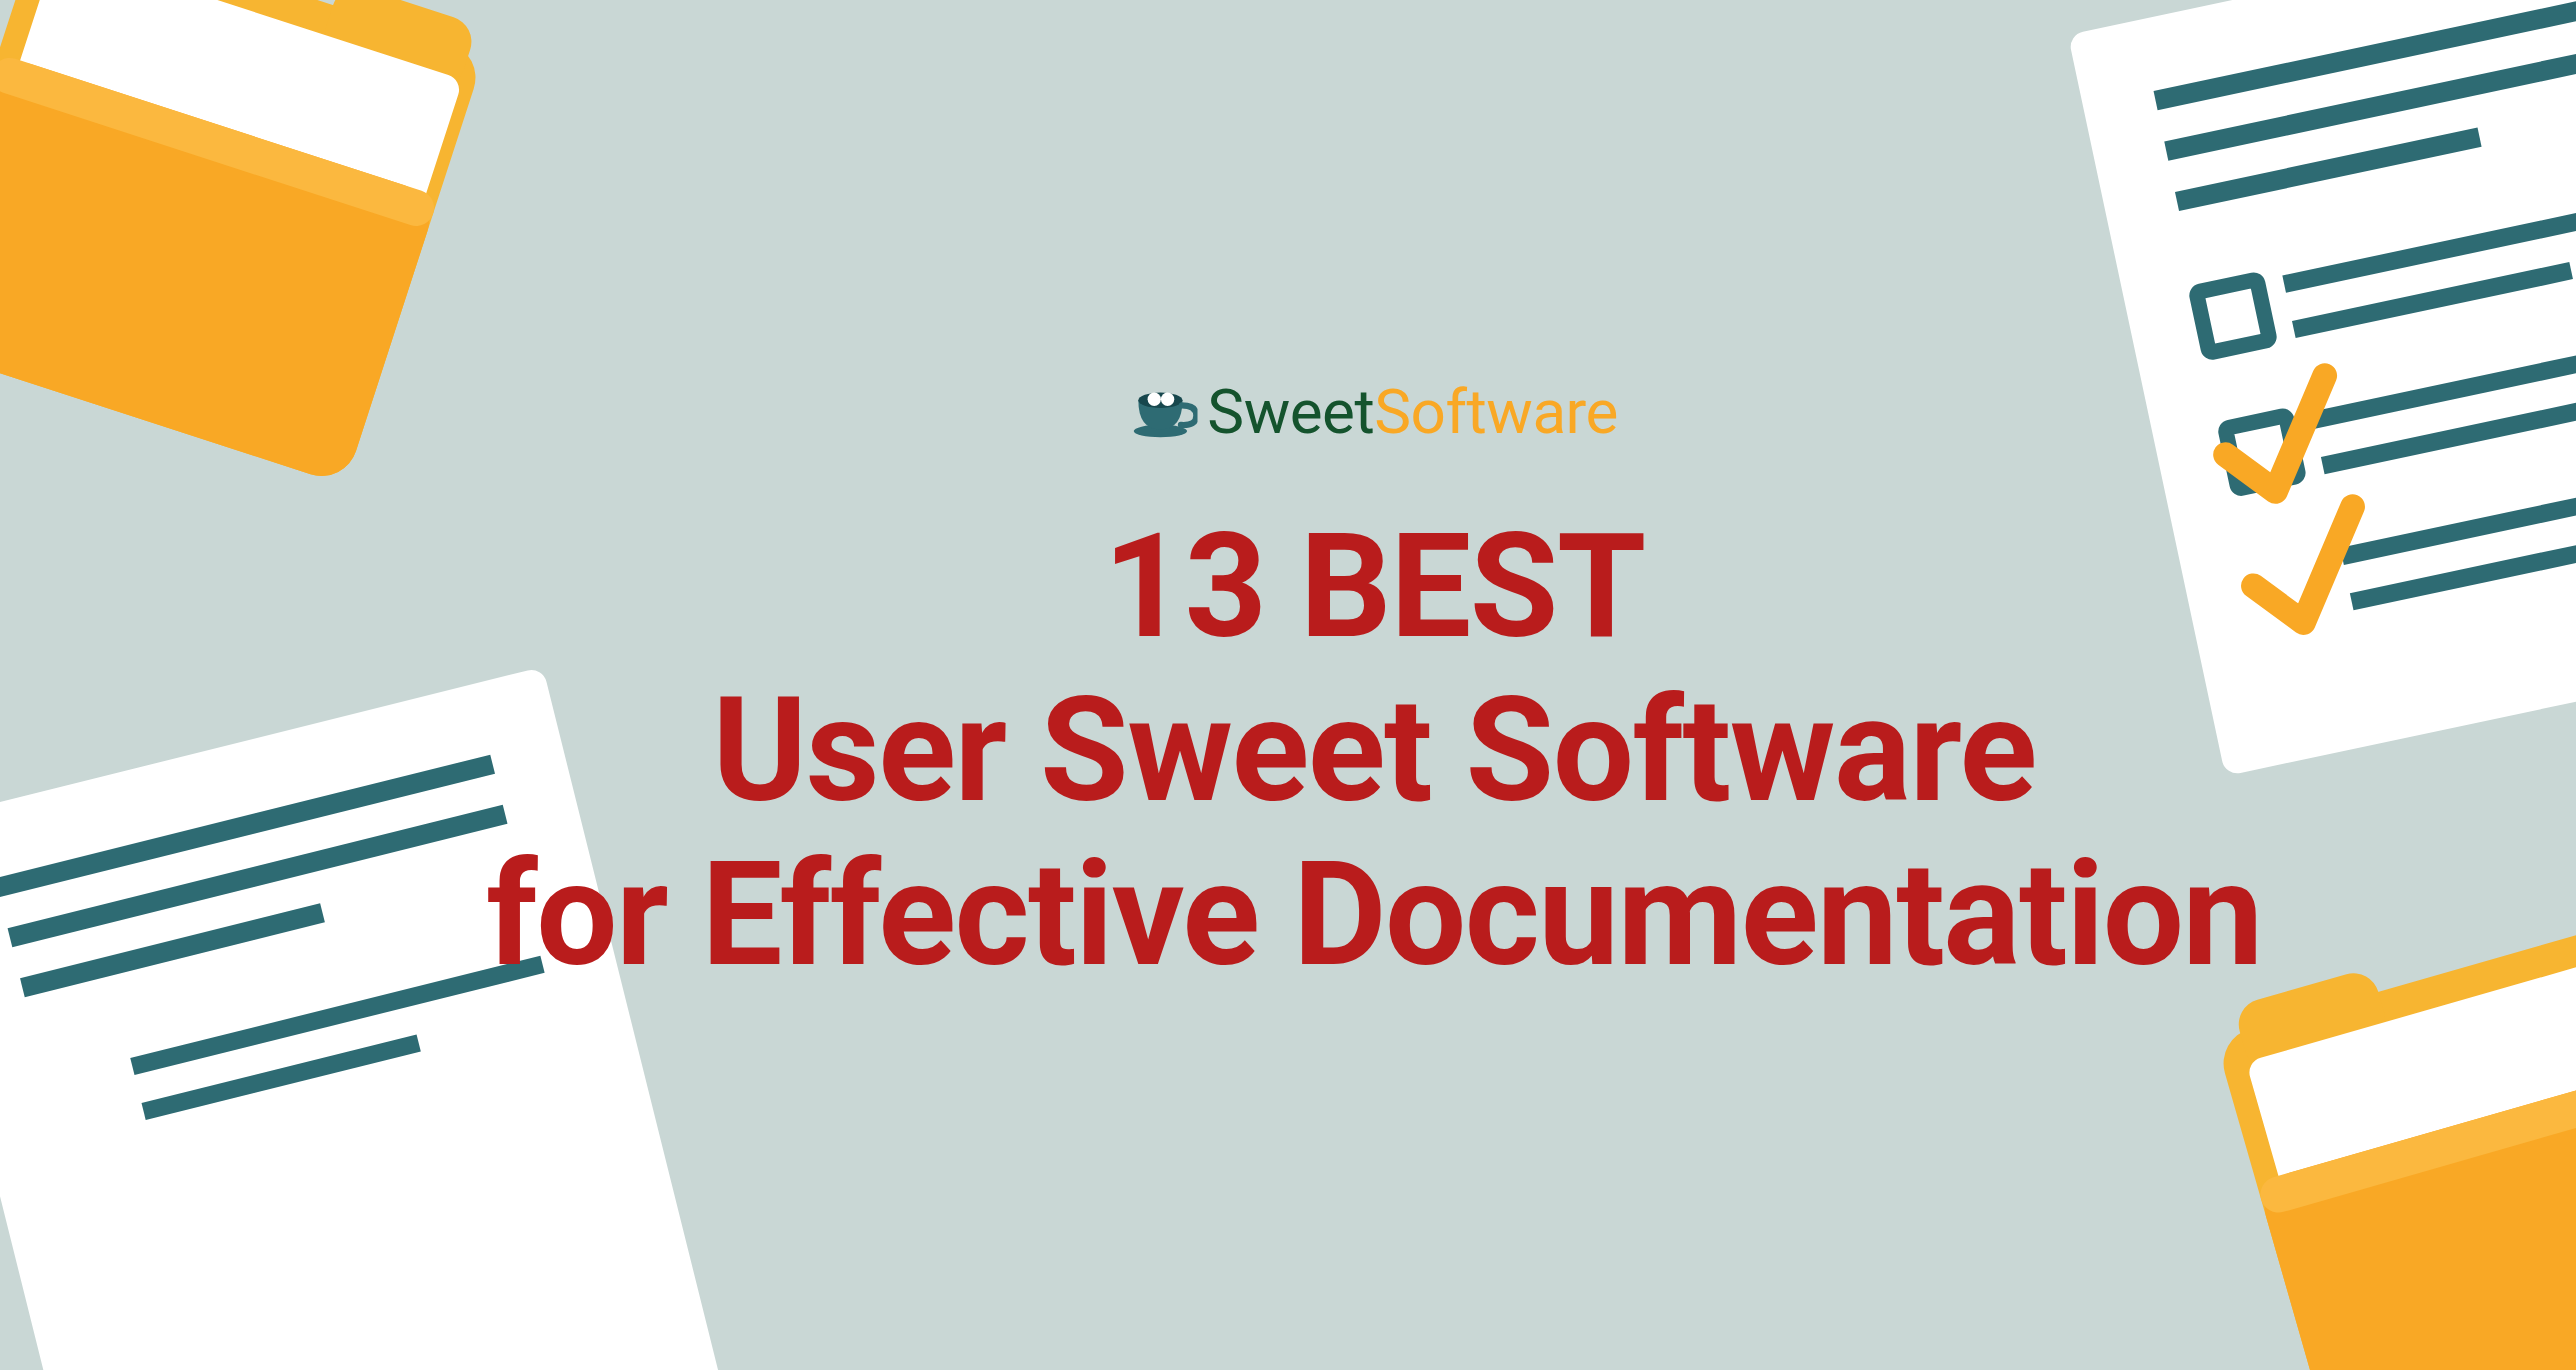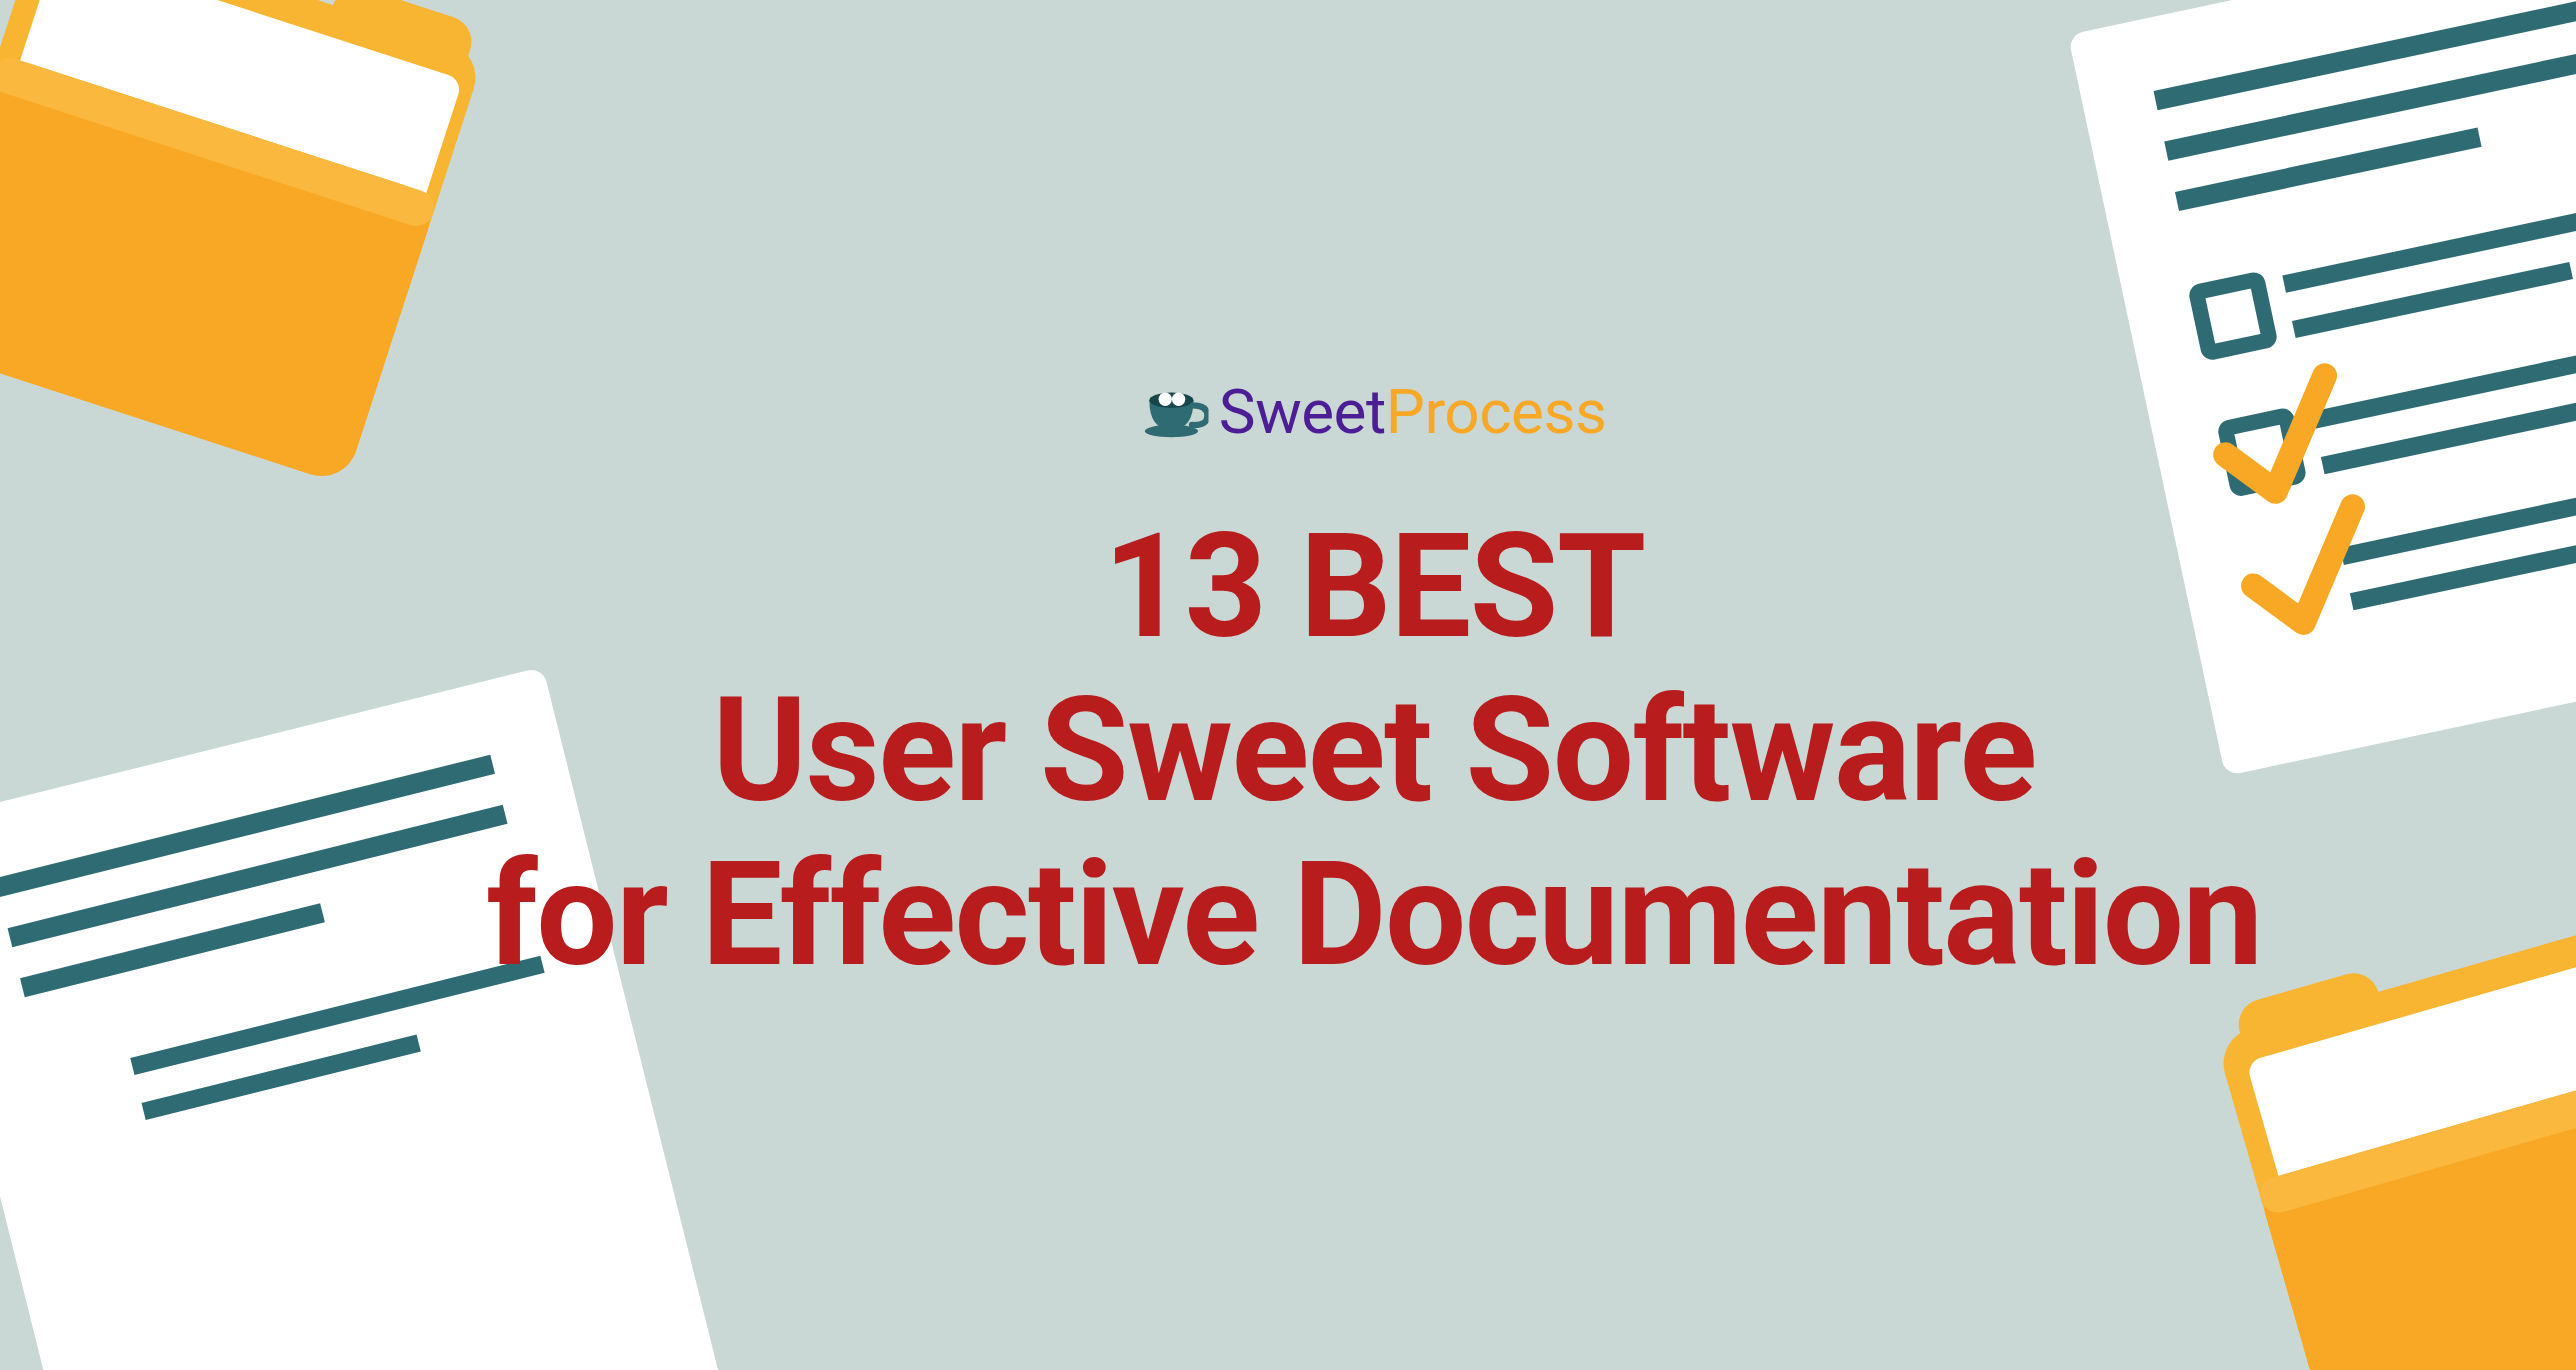--- a/index.html
+++ b/index.html
@@ -33,21 +33,21 @@
     margin-bottom: 57px;
   }
   .logo-cup {
     display: inline-block;
   }
   .logo-text {
     font-size: 62px;
     font-weight: 400;
     letter-spacing: -0.5px;
   }
-  .logo-text .sweet { color: #4c1d95; }
+  .logo-text .sweet { color: #14532d; }
   .logo-text .process { color: #f9a825; }
   .headline {
     font-size: 144px;
     line-height: 1.14;
     font-weight: 700;
     color: #b91c1c;
     letter-spacing: -1.5px;
   }
 
   
@@ -169,21 +169,21 @@
 
           <ellipse cx="58" cy="38" rx="43" ry="15" fill="#17474d"></ellipse>
 
           <path d="M100 48 Q128 48 128 68 Q128 88 98 86" fill="none" stroke="#2e6b73" stroke-width="12" stroke-linecap="round"></path>
 
           <circle cx="46" cy="36" r="13" fill="#ffffff"></circle>
           <circle cx="72" cy="36" r="13" fill="#ffffff"></circle>
         </svg>
       </span>
       <span class="logo-text">
-        <span class="sweet">Sweet</span><span class="process">Process</span>
+        <span class="sweet">Sweet</span><span class="process">Software</span>
       </span>
     </div>
     <div class="headline">
       <div>13 BEST</div>
       <div>User Sweet Software</div>
       <div>for Effective Documentation</div>
     </div>
   </div>
 
 </div>

